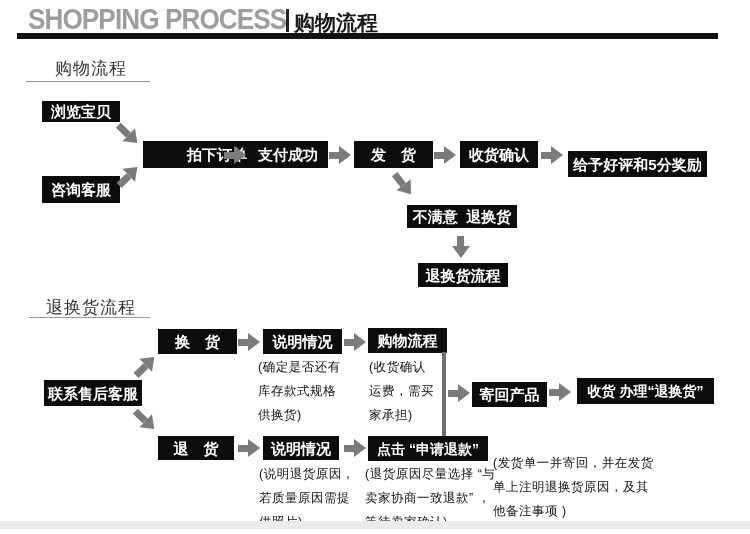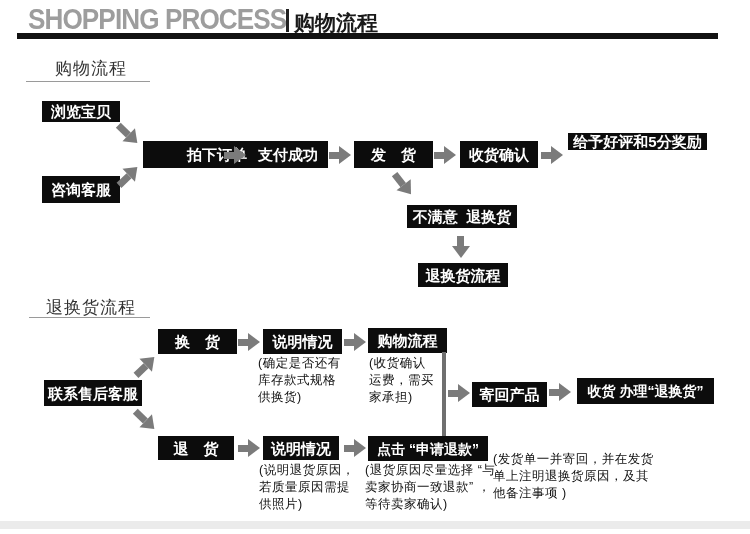--- a/index.html
+++ b/index.html
@@ -21,21 +21,21 @@
   .sec-title{position:absolute;font-size:17px;color:#333;letter-spacing:1px;white-space:pre;}
   .sec-underline{position:absolute;height:1px;background:#9a9a9a;}
   
   .box{
     position:absolute;background:#0c0c0c;color:#ffffff;font-weight:bold;font-size:15px;
     display:flex;align-items:center;justify-content:center;white-space:pre;line-height:1;
   }
   .box.tight{font-size:14px;}
   
   .note{
-    position:absolute;font-size:12.5px;line-height:17px;color:#111;
+    position:absolute;font-size:12.5px;line-height:24px;color:#111;
     white-space:pre-line;letter-spacing:.5px;
   }
   
   .arr{position:absolute;display:flex;align-items:center;height:18px;width:22px;}
   .arr .sh{display:block;flex:1;height:7px;background:#7b7b7b;}
   .arr .hd{display:block;width:0;height:0;border-left:12px solid #7b7b7b;border-top:9px solid transparent;border-bottom:9px solid transparent;}
   .arr.big{width:26px;}
   .arr.dr{transform:rotate(44deg);}
   .arr.ur{transform:rotate(-44deg);}
   .arr.dn{transform:rotate(90deg);}
@@ -81,21 +81,21 @@
   <div class="box" style="left:354px;top:141px;width:79px;height:27px;">发　货</div>
   <div class="arr" style="left:434px;top:146px;">
       <i class="sh"></i>
       <i class="hd"></i>
     </div>
   <div class="box" style="left:460px;top:141px;width:78px;height:27px;">收货确认</div>
   <div class="arr" style="left:541px;top:146px;">
       <i class="sh"></i>
       <i class="hd"></i>
     </div>
-  <div class="box" style="left:568px;top:133px;width:139px;height:17px;text-align:center;">给予好评和5分奖励</div>
+  <div class="box" style="left:568px;top:151px;width:139px;height:26px;text-align:center;">给予好评和5分奖励</div>
 
   <div class="arr big dr2" style="left:390px;top:175px;">
       <i class="sh"></i>
       <i class="hd"></i>
     </div>
   <div class="box" style="left:407px;top:205px;width:110px;height:23px;">不满意  退换货</div>
   <div class="arr dn" style="left:450px;top:238px;">
       <i class="sh"></i>
       <i class="hd"></i>
     </div>

